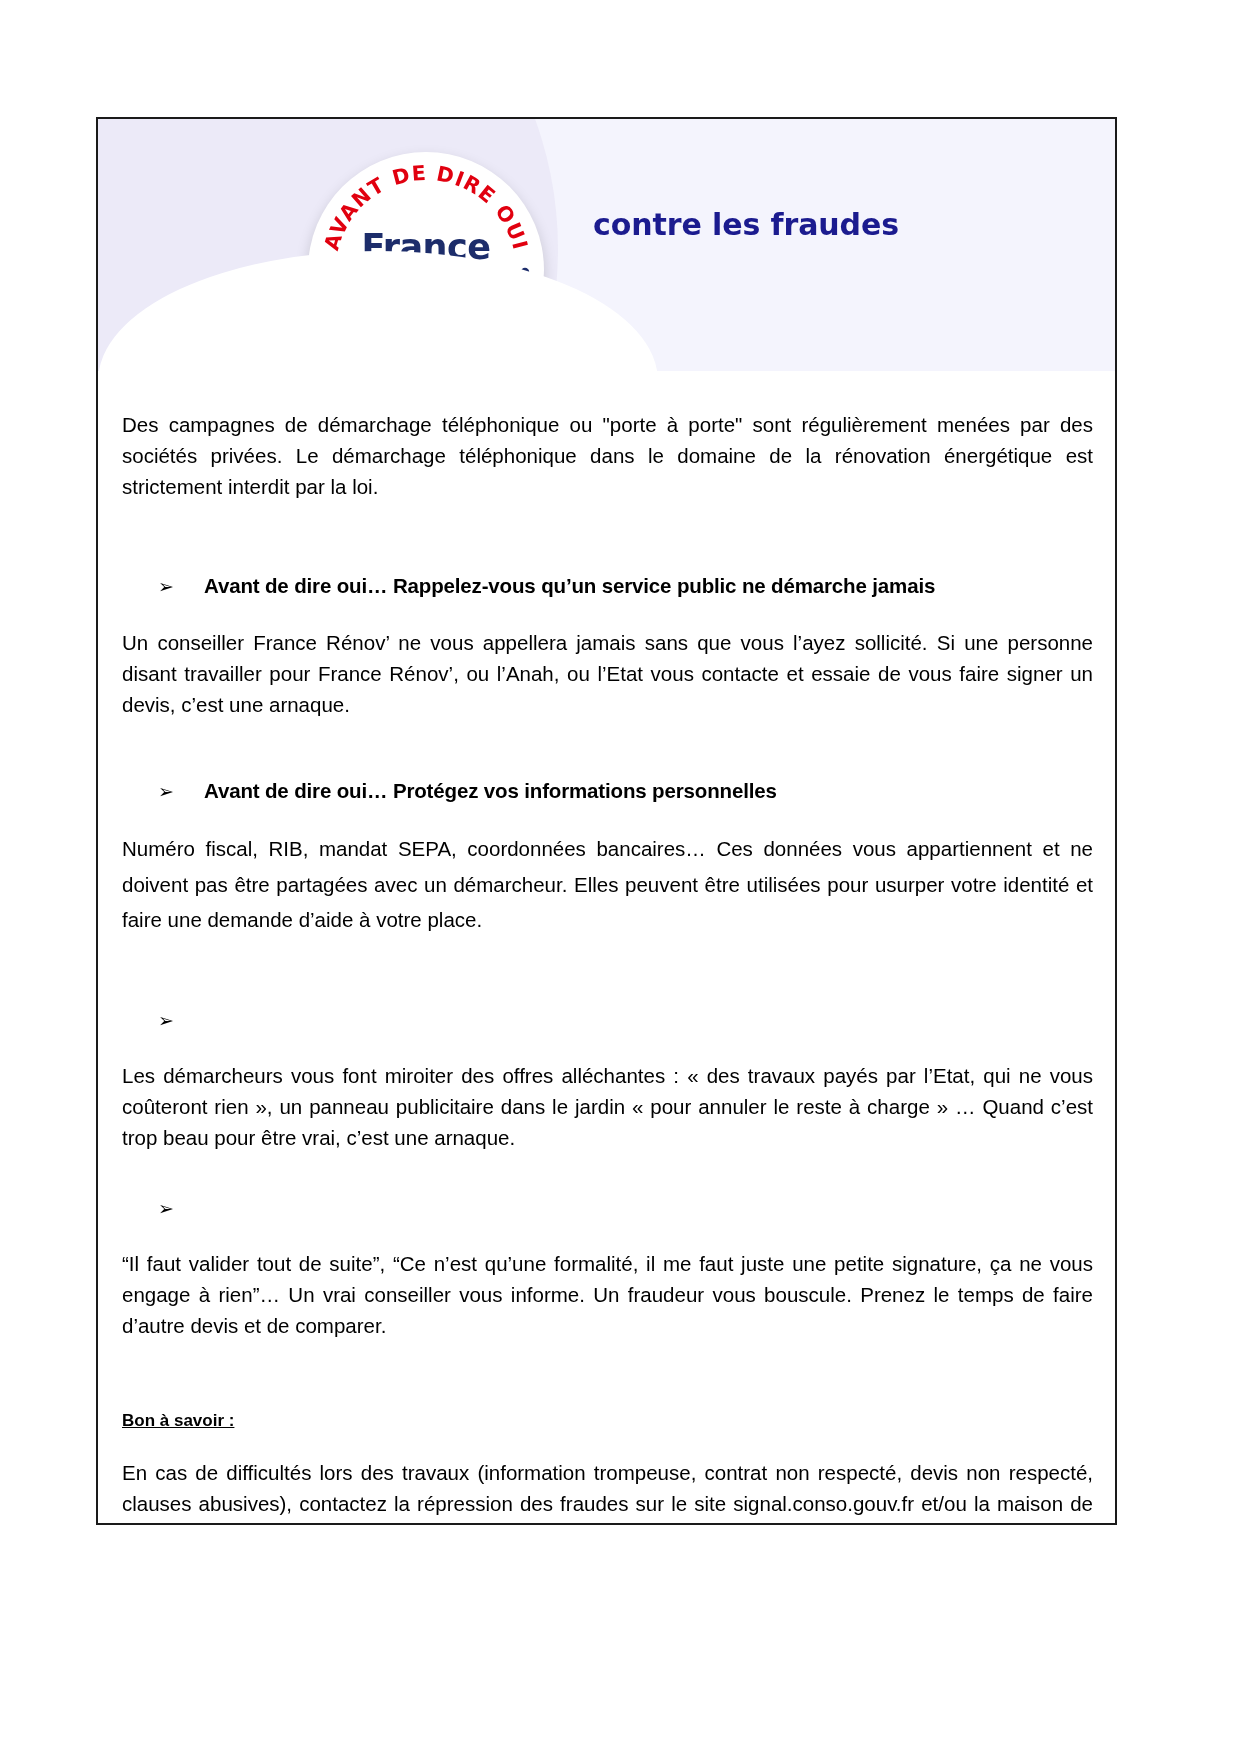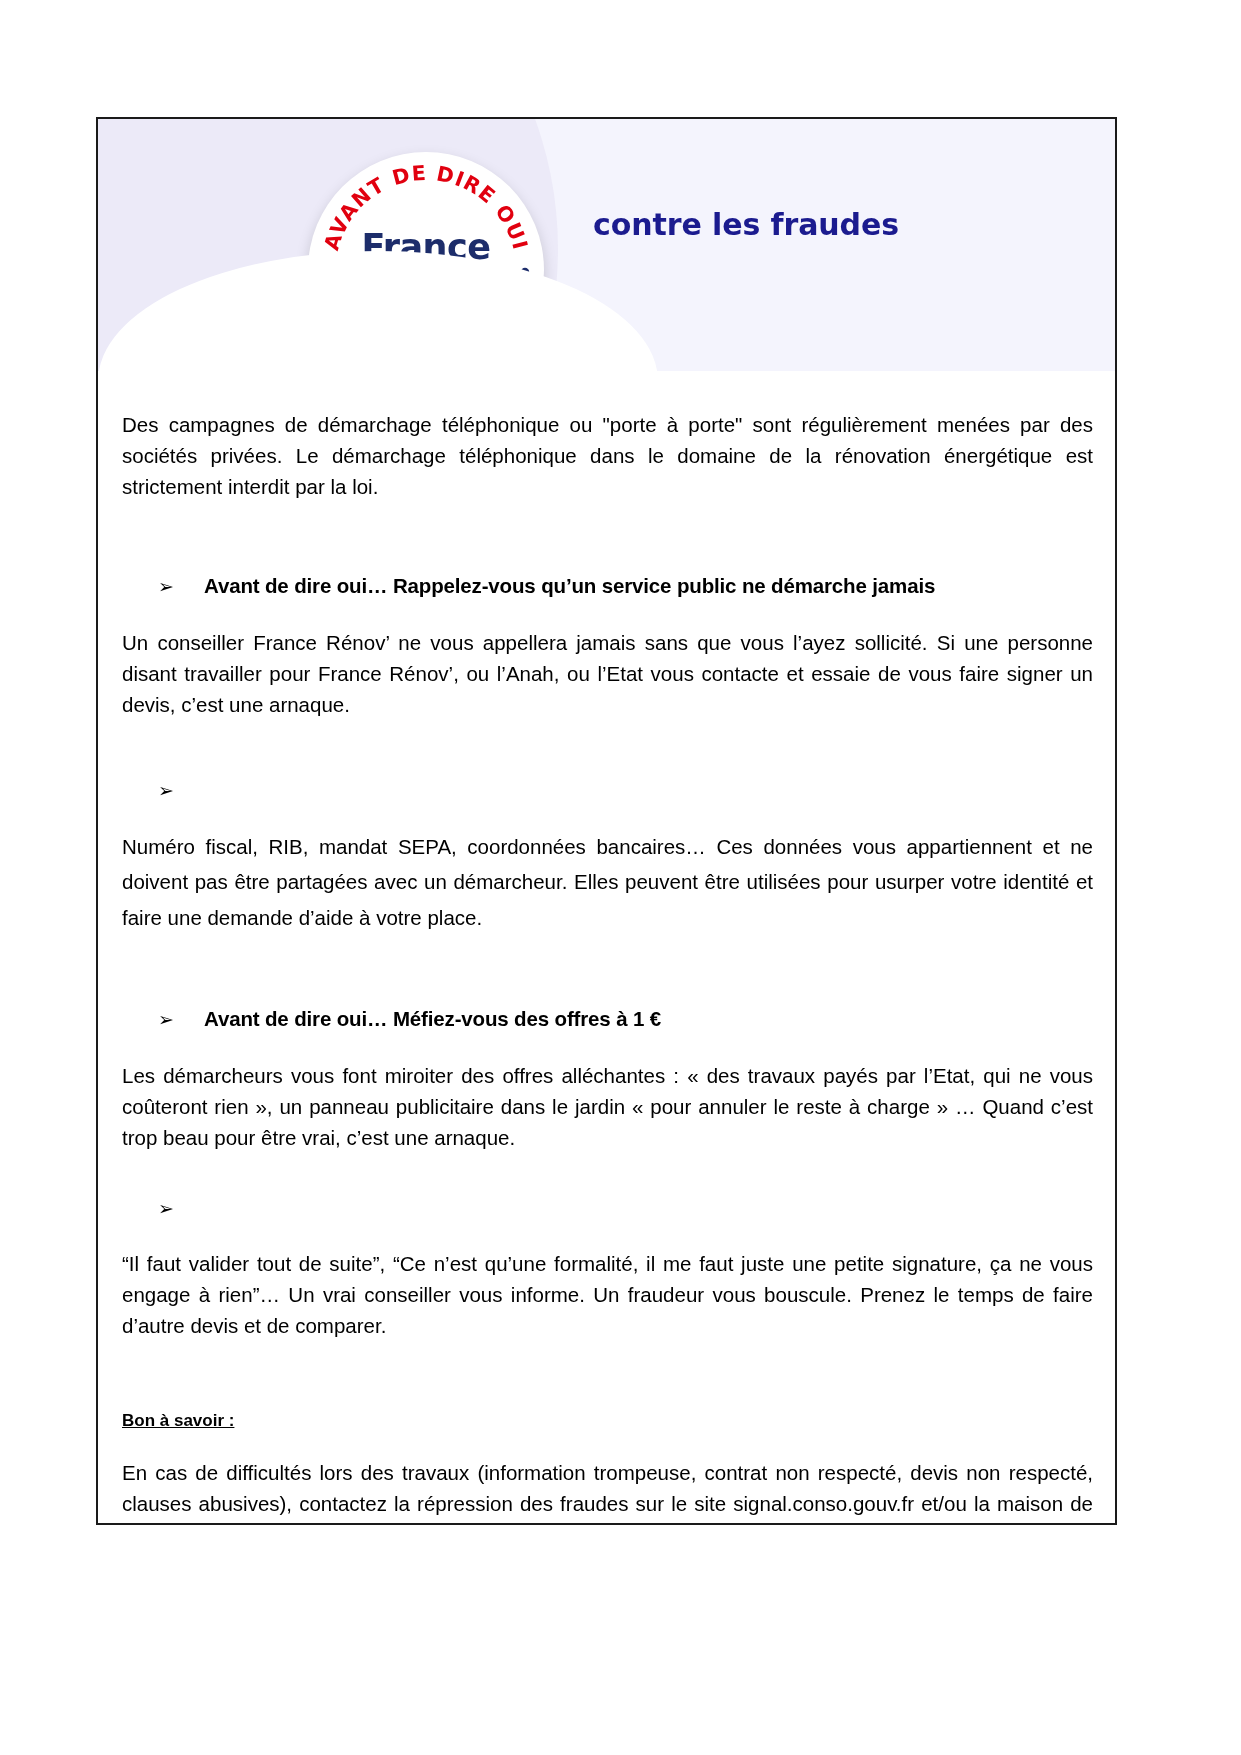--- a/index.html
+++ b/index.html
@@ -214,29 +214,29 @@
       <span class="bullet-glyph">➢</span>
       <span class="bullet-label">Avant de dire oui… Rappelez-vous qu’un service public ne démarche jamais</span>
     </div>
     <div class="spacer-sm"></div>
     <p class="body-text">Un conseiller France Rénov’ ne vous appellera jamais sans que vous l’ayez sollicité. Si une personne disant travailler pour France Rénov’, ou l’Anah, ou l’Etat vous contacte et essaie de vous faire signer un devis, c’est une arnaque.</p>
 
     <div class="spacer-lg"></div>
 
     <div class="bullet-row">
       <span class="bullet-glyph">➢</span>
+      <span class="bullet-label">Avant de dire oui… Protégez vos informations personnelles</span>
     </div>
     <div class="spacer-sm"></div>
     <p class="body-text loose">Numéro fiscal, RIB, mandat SEPA, coordonnées bancaires… Ces données vous appartiennent et ne doivent pas être partagées avec un démarcheur. Elles peuvent être utilisées pour usurper votre identité et faire une demande d’aide à votre place.</p>
 
     <div class="spacer-xl"></div>
 
     <div class="bullet-row">
       <span class="bullet-glyph">➢</span>
-      <span class="bullet-label">Avant de dire oui… Méfiez-vous des offres à 1 €</span>
     </div>
     <div class="spacer-sm"></div>
     <p class="body-text">Les démarcheurs vous font miroiter des offres alléchantes : « des travaux payés par l’Etat, qui ne vous coûteront rien », un panneau publicitaire dans le jardin « pour annuler le reste à charge » … Quand c’est trop beau pour être vrai, c’est une arnaque.</p>
 
     <div class="spacer-md"></div>
 
     <div class="bullet-row">
       <span class="bullet-glyph">➢</span>
     </div>
     <div class="spacer-sm"></div>

